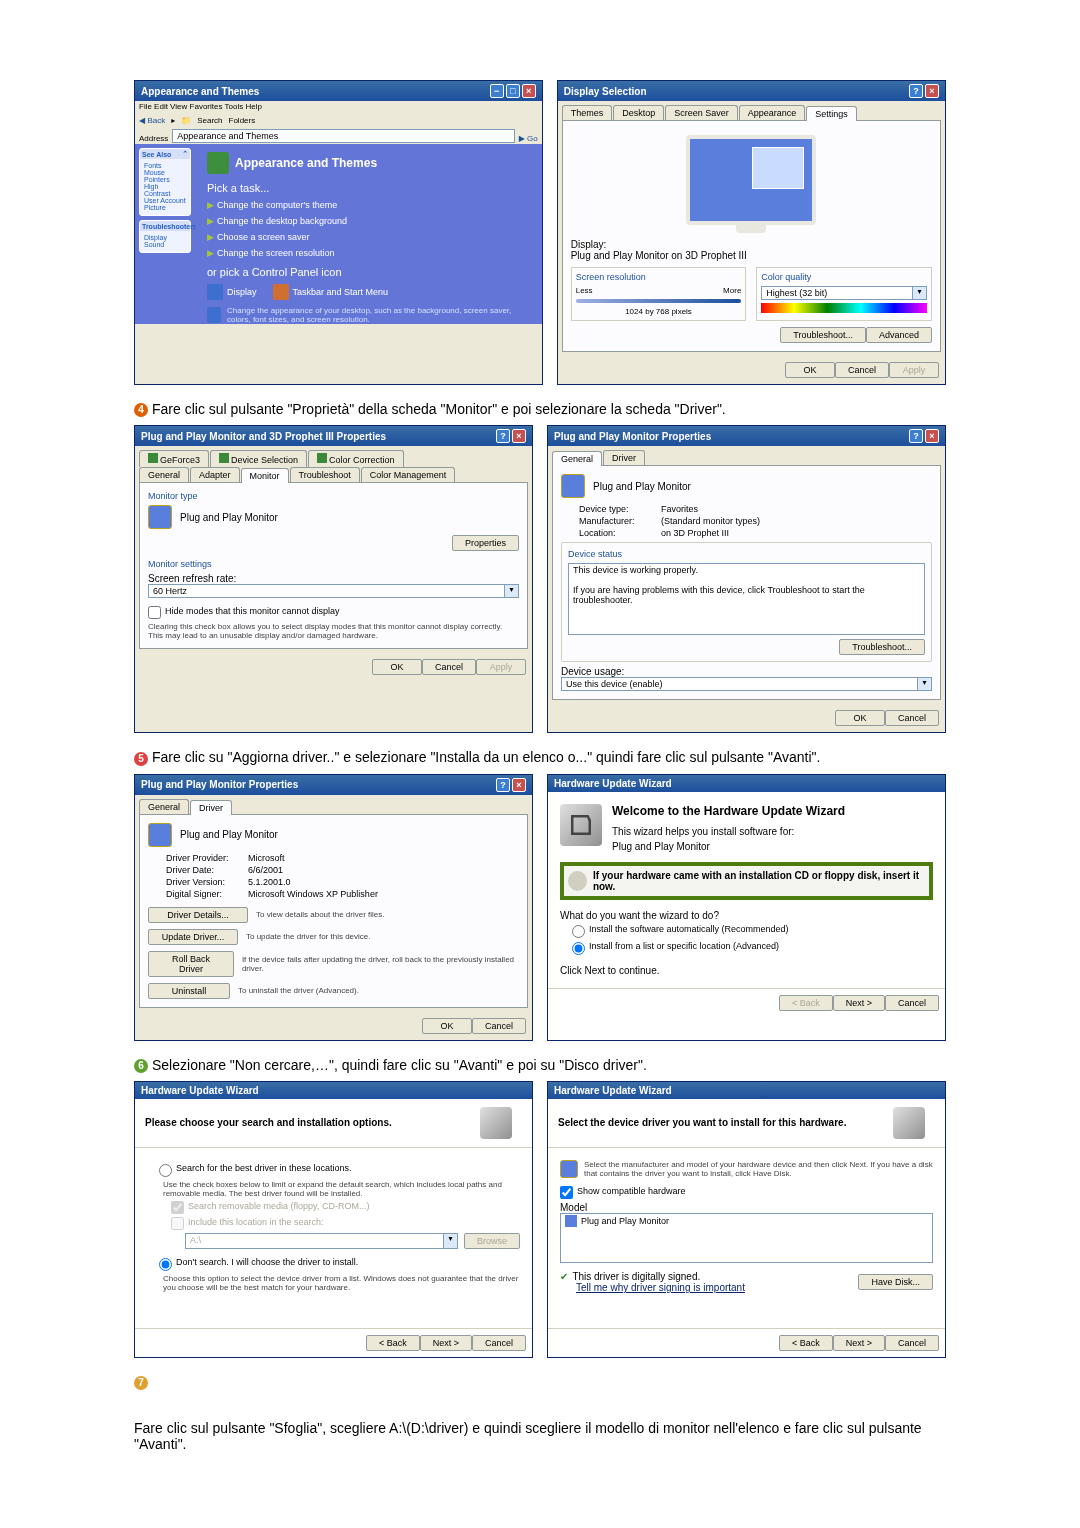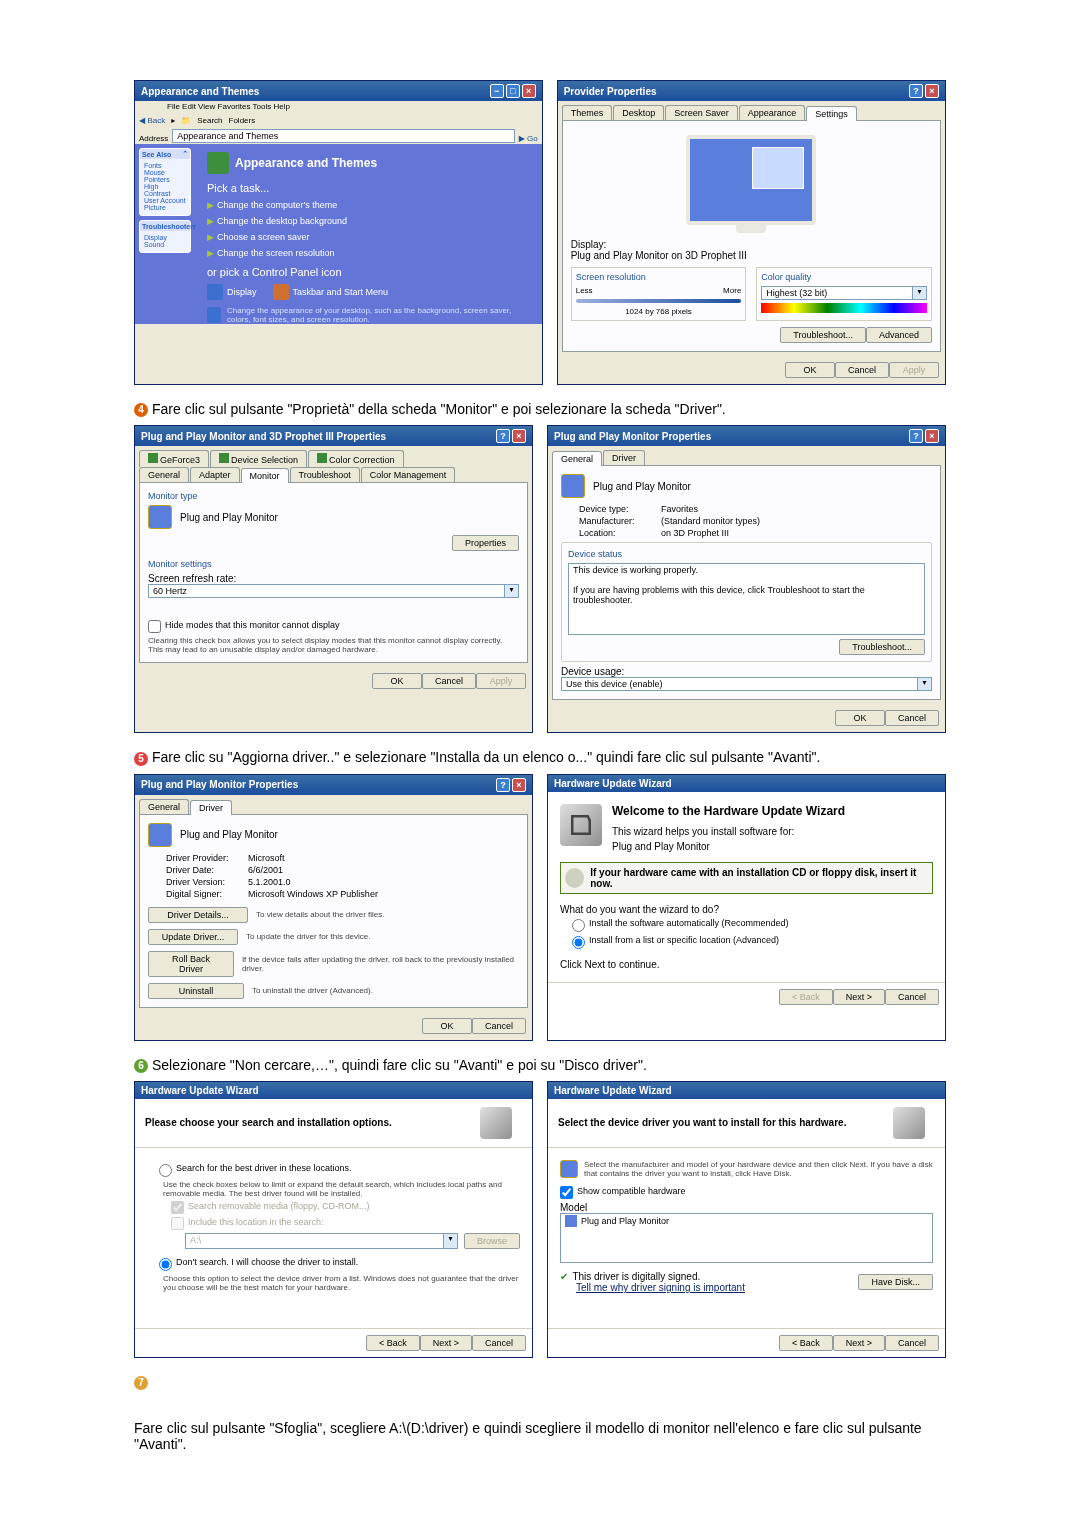--- a/index.html
+++ b/index.html
@@ -57,21 +57,21 @@
   .cp { display: flex; height: 180px; }
   .cp-side { width: 60px; background: #6375d6; padding: 4px; }
   .cp-sidebox { background: #eff3ff; border: 1px solid #fff; border-radius: 3px; margin-bottom: 4px; padding: 4px; font-size: 7px; color: #215dc6; }
   .cp-sidebox-title { background: #d6dff7; color: #215dc6; font-weight: bold; padding: 1px 2px; margin: -4px -4px 3px -4px; border-radius: 3px 3px 0 0; display: flex; justify-content: space-between; align-items: center; }
   .cp-main { flex: 1; background: #6375d6; padding: 8px 12px; color: #fff; }
   .cp-head { font-size: 12px; font-weight: bold; color: #fff; display: flex; align-items: center; gap: 6px; }
   .cp-head .icon { width: 22px; height: 22px; background: #3d8f3d; border-radius: 3px; }
   .cp-task { margin-top: 6px; font-size: 9px; }
   .cp-task .arrow { color: #a4c639; margin-right: 3px; }
   .cp-toolbar { background: #ece9d8; padding: 2px 4px; font-size: 8px; display: flex; align-items: center; gap: 6px; height: 16px; }
-  .cp-menubar { background: #ece9d8; padding: 1px 16px; font-size: 8px; color: #000; margin-left: 16px; }
+  .cp-menubar { background: #ece9d8; padding: 1px 4px; font-size: 8px; color: #000; }
   .cp-addr { background: #ece9d8; padding: 1px 4px; font-size: 8px; display: flex; align-items: flex-end; gap: 4px; color: #000; }
   .cp-addr .input { flex: 1; height: 14px; }
 
   
   .monprev { margin: 6px auto; text-align: center; }
   .monprev .screen { width: 130px; height: 90px; background: #5a7edc; border: 4px solid #e8e8e0; border-radius: 4px; margin: 0 auto; position: relative; }
   .monprev .stand { width: 30px; height: 8px; background: #e8e8e0; margin: 0 auto; border-radius: 0 0 4px 4px; }
   .monprev .screen::after { content: ""; position: absolute; top: 8px; right: 8px; width: 50px; height: 40px; background: #c9dcff; border: 1px solid #fff; }
   .slider-row { display: flex; gap: 10px; margin-top: 6px; }
   .slider-box { flex: 1; border: 1px solid #d0d0bf; padding: 4px; }
@@ -169,21 +169,21 @@
         <div style="margin-top:6px;display:flex;gap:6px;align-items:center">
           <span style="width:20px;height:16px;background:#3d6fd0;border-radius:2px;display:inline-block"></span>
           <span class="small" style="color:#d4e0ff">Change the appearance of your desktop, such as the background, screen saver, colors, font sizes, and screen resolution.</span>
         </div>
       </div>
     </div>
   </div>
 
   <div class="win">
     <div class="titlebar">
-      <span>Provider Properties</span>
+      <span>Display Selection</span>
       <div class="titlebtns">
         <div class="tbtn help">?</div>
         <div class="tbtn">×</div>
       </div>
     </div>
     <div class="tabs">
       <div class="tab">Themes</div>
       <div class="tab">Desktop</div>
       <div class="tab">Screen Saver</div>
       <div class="tab">Appearance</div>
@@ -259,21 +259,21 @@
       </div>
       <div class="btnrow" style="padding:0">
           <div class="btn">Properties</div>
         </div>
       <div class="fieldset-title" style="margin-top:8px">Monitor settings</div>
       <div>Screen refresh rate:</div>
       <div class="dropdown">
           <div class="input">60 Hertz</div>
           <div class="ddbtn">▾</div>
         </div>
-      <div class="cb" style="margin-top:22px">
+      <div class="cb" style="margin-top:8px">
           <input type="checkbox" style="">
           <span>Hide modes that this monitor cannot display</span>
         </div>
       <div class="small">Clearing this check box allows you to select display modes that this monitor cannot display correctly. This may lead to an unusable display and/or damaged hardware.</div>
     </div>
     <div class="btnrow">
       <div class="btn">OK</div>
       <div class="btn">Cancel</div>
       <div class="btn disabled">Apply</div>
     </div>
@@ -373,21 +373,21 @@
         </div>
       <div style="display:flex;gap:8px;margin-top:6px;align-items:center">
           <div class="btn" style="width:90px">Update Driver...</div>
           <span class="small">To update the driver for this device.</span>
         </div>
       <div style="display:flex;gap:8px;margin-top:6px;align-items:center">
           <div class="btn" style="width:90px">Roll Back Driver</div>
           <span class="small">If the device fails after updating the driver, roll back to the previously installed driver.</span>
         </div>
       <div style="display:flex;gap:8px;margin-top:6px;align-items:center">
-          <div class="btn" style="width:96px">Uninstall</div>
+          <div class="btn" style="width:82px">Uninstall</div>
           <span class="small">To uninstall the driver (Advanced).</span>
         </div>
     </div>
     <div class="btnrow">
       <div class="btn">OK</div>
       <div class="btn">Cancel</div>
     </div>
   </div>
 
   <div class="win wiz">
@@ -396,21 +396,21 @@
       </div>
     <div class="wiz-body">
       <div class="wiz-icon">
           <svg viewBox="0 0 24 24">
             <path fill="#444" d="M4 4h14l2 4v12H4z M6 6v12h12V9l-1-3H6z"></path>
           </svg>
         </div>
       <div style="font-weight:bold;font-size:12px;margin-bottom:8px">Welcome to the Hardware Update Wizard</div>
       <div>This wizard helps you install software for:</div>
       <div style="margin:4px 0 10px 14px">Plug and Play Monitor</div>
-      <div style="clear:both;display:flex;gap:6px;align-items:center;background:#f4f4f0;padding:4px;border:1px solid #4d7c0f">
+      <div style="clear:both;display:flex;gap:6px;align-items:center;background:#f4f4f0;padding:4px;border:4px solid #4d7c0f">
           <span style="width:20px;height:20px;background:#d0d0c0;border-radius:50%;display:inline-block"></span>
           <b>If your hardware came with an installation CD or floppy disk, insert it now.</b>
         </div>
       <div style="margin-top:10px">What do you want the wizard to do?</div>
       <div class="radio">
           <input type="radio" style="">
           <span>Install the software automatically (Recommended)</span>
         </div>
       <div class="radio">
           <input type="radio" checked="" style="">

